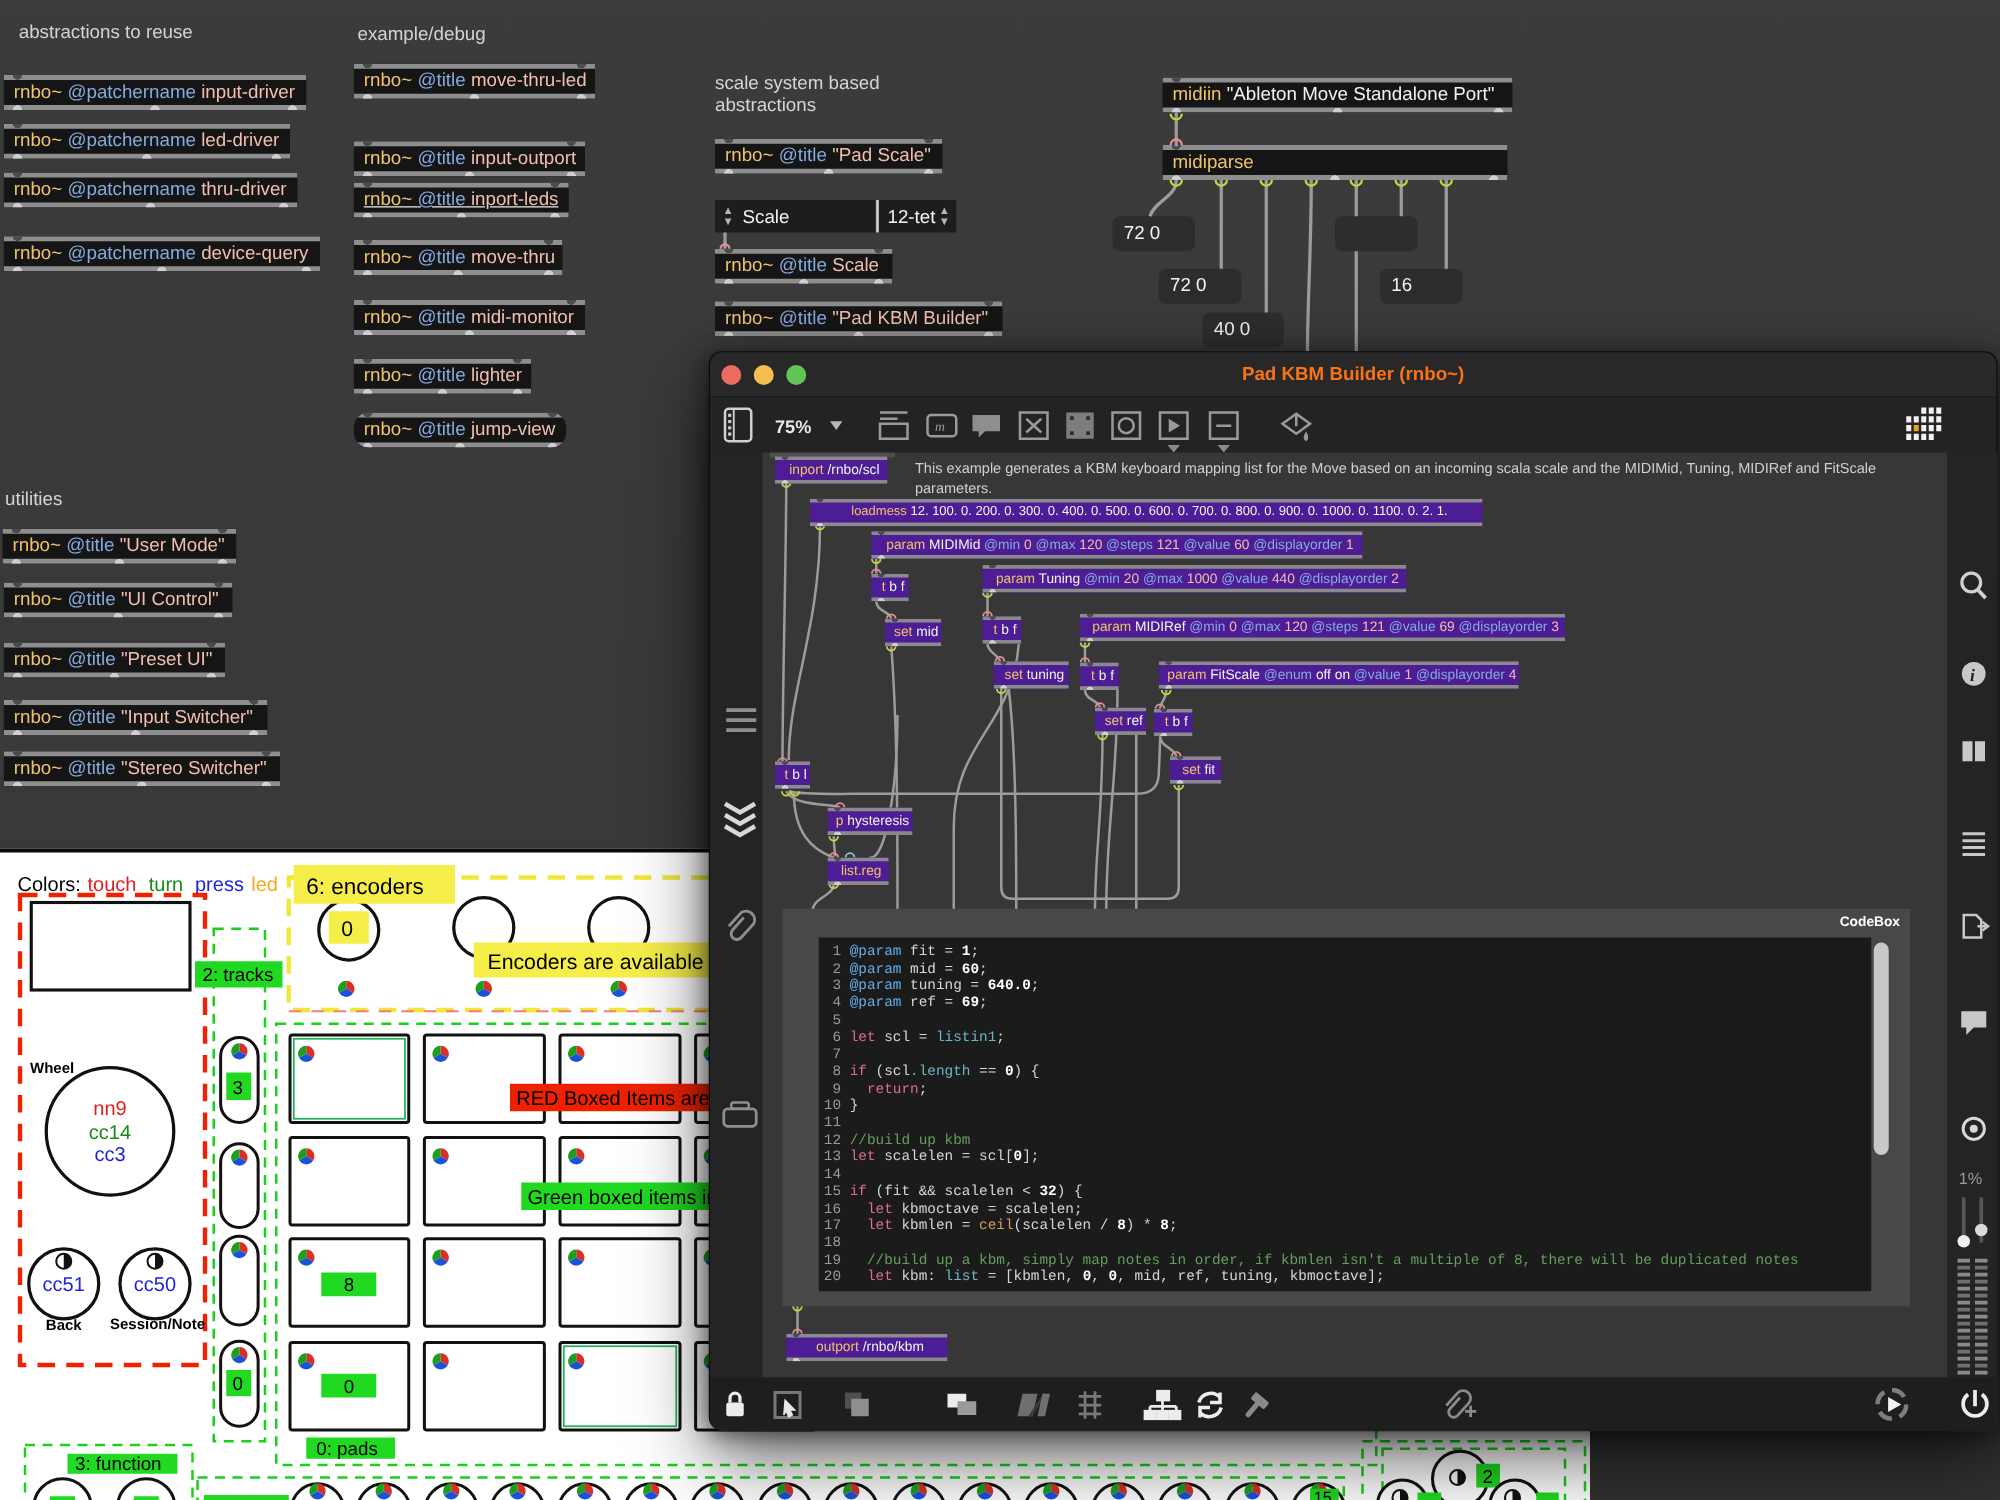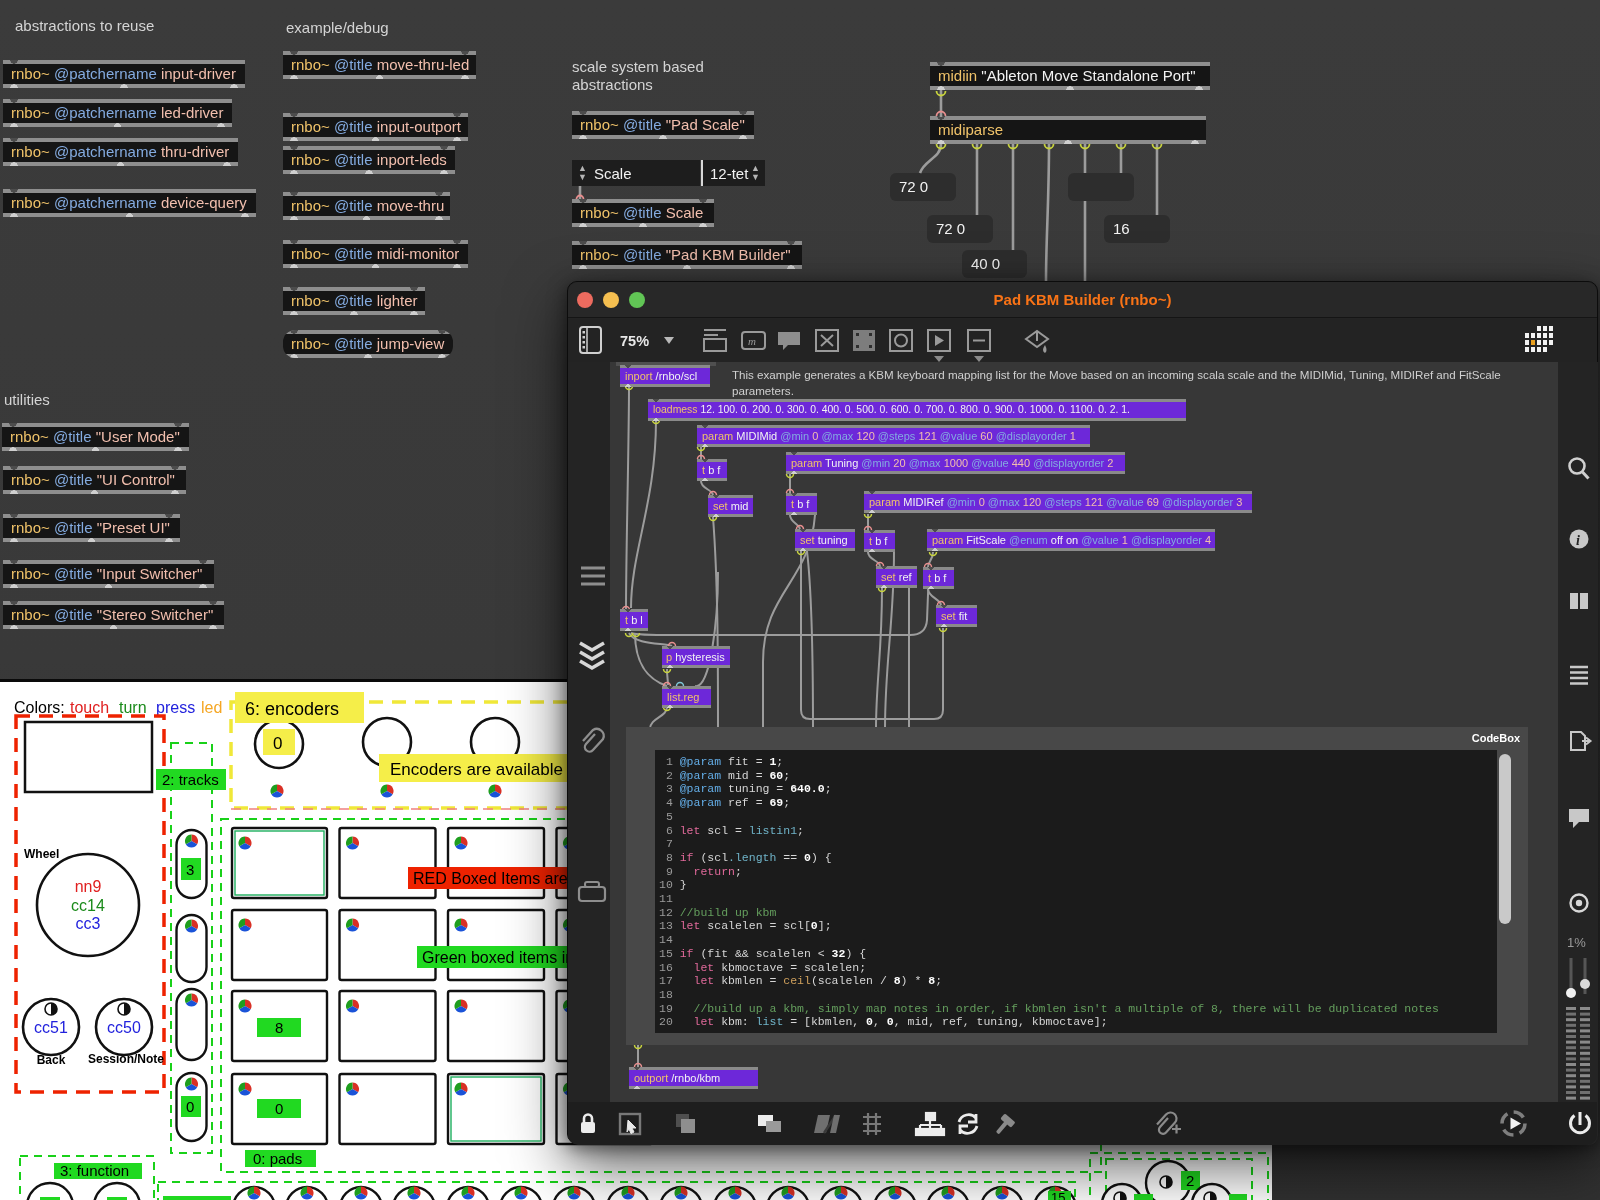--- a/index.html
+++ b/index.html
@@ -30,23 +30,23 @@
   #titlebar{position:absolute;left:0;top:0;width:100%;height:36px;background:#282828;
        border-radius:10px 10px 0 0;border-bottom:1px solid #151515;box-sizing:border-box;}
   .tl{position:absolute;top:10px;width:16px;height:16px;border-radius:50%;}
   #title{position:absolute;width:100%;text-align:center;top:9px;font:bold 15px "Liberation Sans",sans-serif;color:#f97316;}
   #toolbar{position:absolute;left:0;top:37px;width:100%;height:43px;background:#232323;}
   #lstrip{position:absolute;left:0;top:80px;width:42px;height:740px;background:#242424;}
   #rstrip{position:absolute;left:990px;top:80px;width:40px;height:783px;background:#242424;border-radius:0 0 9px 0;}
   #canvas{position:absolute;left:42px;top:80px;width:948px;height:740px;background:#373737;overflow:hidden;}
   #botbar{position:absolute;left:0;top:820px;width:100%;height:43px;background:#1e1e1e;border-radius:0 0 10px 10px;}
   
-  .wb{position:absolute;height:22px;background:#6d28d9;box-sizing:border-box;
+  .wb{position:absolute;height:22px;background:#4c1d95;box-sizing:border-box;
       font:11px "Liberation Sans",sans-serif;color:#e8e8e8;white-space:nowrap;
-      padding:4.5px 0 0 5px;overflow:hidden;letter-spacing:0;}
+      padding:4.5px 0 0 5px;overflow:hidden;letter-spacing:0;text-align:center;}
   .wb::before{content:"";position:absolute;left:0;top:0;width:100%;height:3px;
       background:radial-gradient(circle 4.5px at 8px 0px,#4c4c4c 60%,rgba(0,0,0,0) 65%),#8a8a8a;}
   .wb::after{content:"";position:absolute;left:0;bottom:0;width:100%;height:3px;
       background:radial-gradient(circle 4.5px at 8px 3px,#cfcfcf 60%,rgba(0,0,0,0) 65%),#8a8a8a;}
   .wcmt{position:absolute;font:11.6px "Liberation Sans",sans-serif;color:#d0d0d0;white-space:nowrap;}
   
   #code i,#code b{font-style:normal;}
   .c-ln{color:#9a9a9a}.c-kw{color:#e0699a}.c-at{color:#64aee8}.c-n{color:#fff;font-weight:bold}
   .c-cm{color:#649e5d}.c-fn{color:#cfa05c}.c-ty{color:#6fb3c8}
   #panel{position:absolute;left:0;top:679px;width:1272px;height:521px;background:#fff;border-top:3px solid #0a0a0a;box-sizing:border-box;}
@@ -59,21 +59,21 @@
 <div class="cmt" style="left:572px;top:58px;line-height:18px;">scale system based<br>abstractions</div>
 <div class="cmt" style="left:4px;top:391px;">utilities</div>
 
 <div class="ob" style="left:3px;top:60px;width:242px;"><span class="o">rnbo~</span> <span class="a">@patchername</span> <span class="v">input-driver</span></div>
 <div class="ob" style="left:3px;top:99px;width:229px;"><span class="o">rnbo~</span> <span class="a">@patchername</span> <span class="v">led-driver</span></div>
 <div class="ob" style="left:3px;top:138px;width:235px;"><span class="o">rnbo~</span> <span class="a">@patchername</span> <span class="v">thru-driver</span></div>
 <div class="ob" style="left:3px;top:189px;width:253px;"><span class="o">rnbo~</span> <span class="a">@patchername</span> <span class="v">device-query</span></div>
 
 <div class="ob in2" style="left:283px;top:51px;width:193px;"><span class="o">rnbo~</span> <span class="a">@title</span> <span class="v">move-thru-led</span></div>
 <div class="ob in2" style="left:283px;top:99px;width:185px;margin-top:14px;"><span class="o">rnbo~</span> <span class="a">@title</span> <span class="v">input-outport</span></div>
-<div class="ob in2" style="left:283px;top:146px;width:172px;"><span class="o">rnbo~</span> <span class="a">@title</span> <span class="v">inport-leds</span></div>
+<div class="ob in2" style="left:283px;top:146px;width:172px;text-decoration:underline;"><span class="o">rnbo~</span> <span class="a">@title</span> <span class="v">inport-leds</span></div>
 <div class="ob in2" style="left:283px;top:192px;width:167px;"><span class="o">rnbo~</span> <span class="a">@title</span> <span class="v">move-thru</span></div>
 <div class="ob in2" style="left:283px;top:240px;width:185px;"><span class="o">rnbo~</span> <span class="a">@title</span> <span class="v">midi-monitor</span></div>
 <div class="ob in2" style="left:283px;top:287px;width:142px;"><span class="o">rnbo~</span> <span class="a">@title</span> <span class="v">lighter</span></div>
 <div class="ob in2" style="left:283px;top:330px;width:170px;border-radius:12px;"><span class="o">rnbo~</span> <span class="a">@title</span> <span class="v">jump-view</span></div>
 
 <div class="ob in2" style="left:572px;top:111px;width:182px;"><span class="o">rnbo~</span> <span class="a">@title</span> <span class="v">"Pad Scale"</span></div>
 <div class="umenu" style="position:absolute;left:572px;top:160px;width:128px;height:26px;background:#1d1d1d;color:#f2f2f2;font:15px 'Liberation Sans',sans-serif;padding:5px 0 0 22px;box-sizing:border-box;">Scale<span style="position:absolute;left:6px;top:4px;color:#b5b5b5;font-size:9px;line-height:9px;">▲<br>▼</span></div>
 <div class="umenu" style="position:absolute;left:701px;top:160px;width:64px;height:26px;background:#1d1d1d;color:#f2f2f2;font:15px 'Liberation Sans',sans-serif;padding:5px 0 0 7px;box-sizing:border-box;border-left:2px solid #d8d8d8;">12-tet<span style="position:absolute;right:5px;top:4px;color:#b5b5b5;font-size:9px;line-height:9px;">▲<br>▼</span></div>
 <div class="ob in2" style="left:572px;top:199px;width:142px;"><span class="o">rnbo~</span> <span class="a">@title</span> <span class="v">Scale</span></div>
 <div class="ob in2" style="left:572px;top:241px;width:230px;"><span class="o">rnbo~</span> <span class="a">@title</span> <span class="v">"Pad KBM Builder"</span></div>

